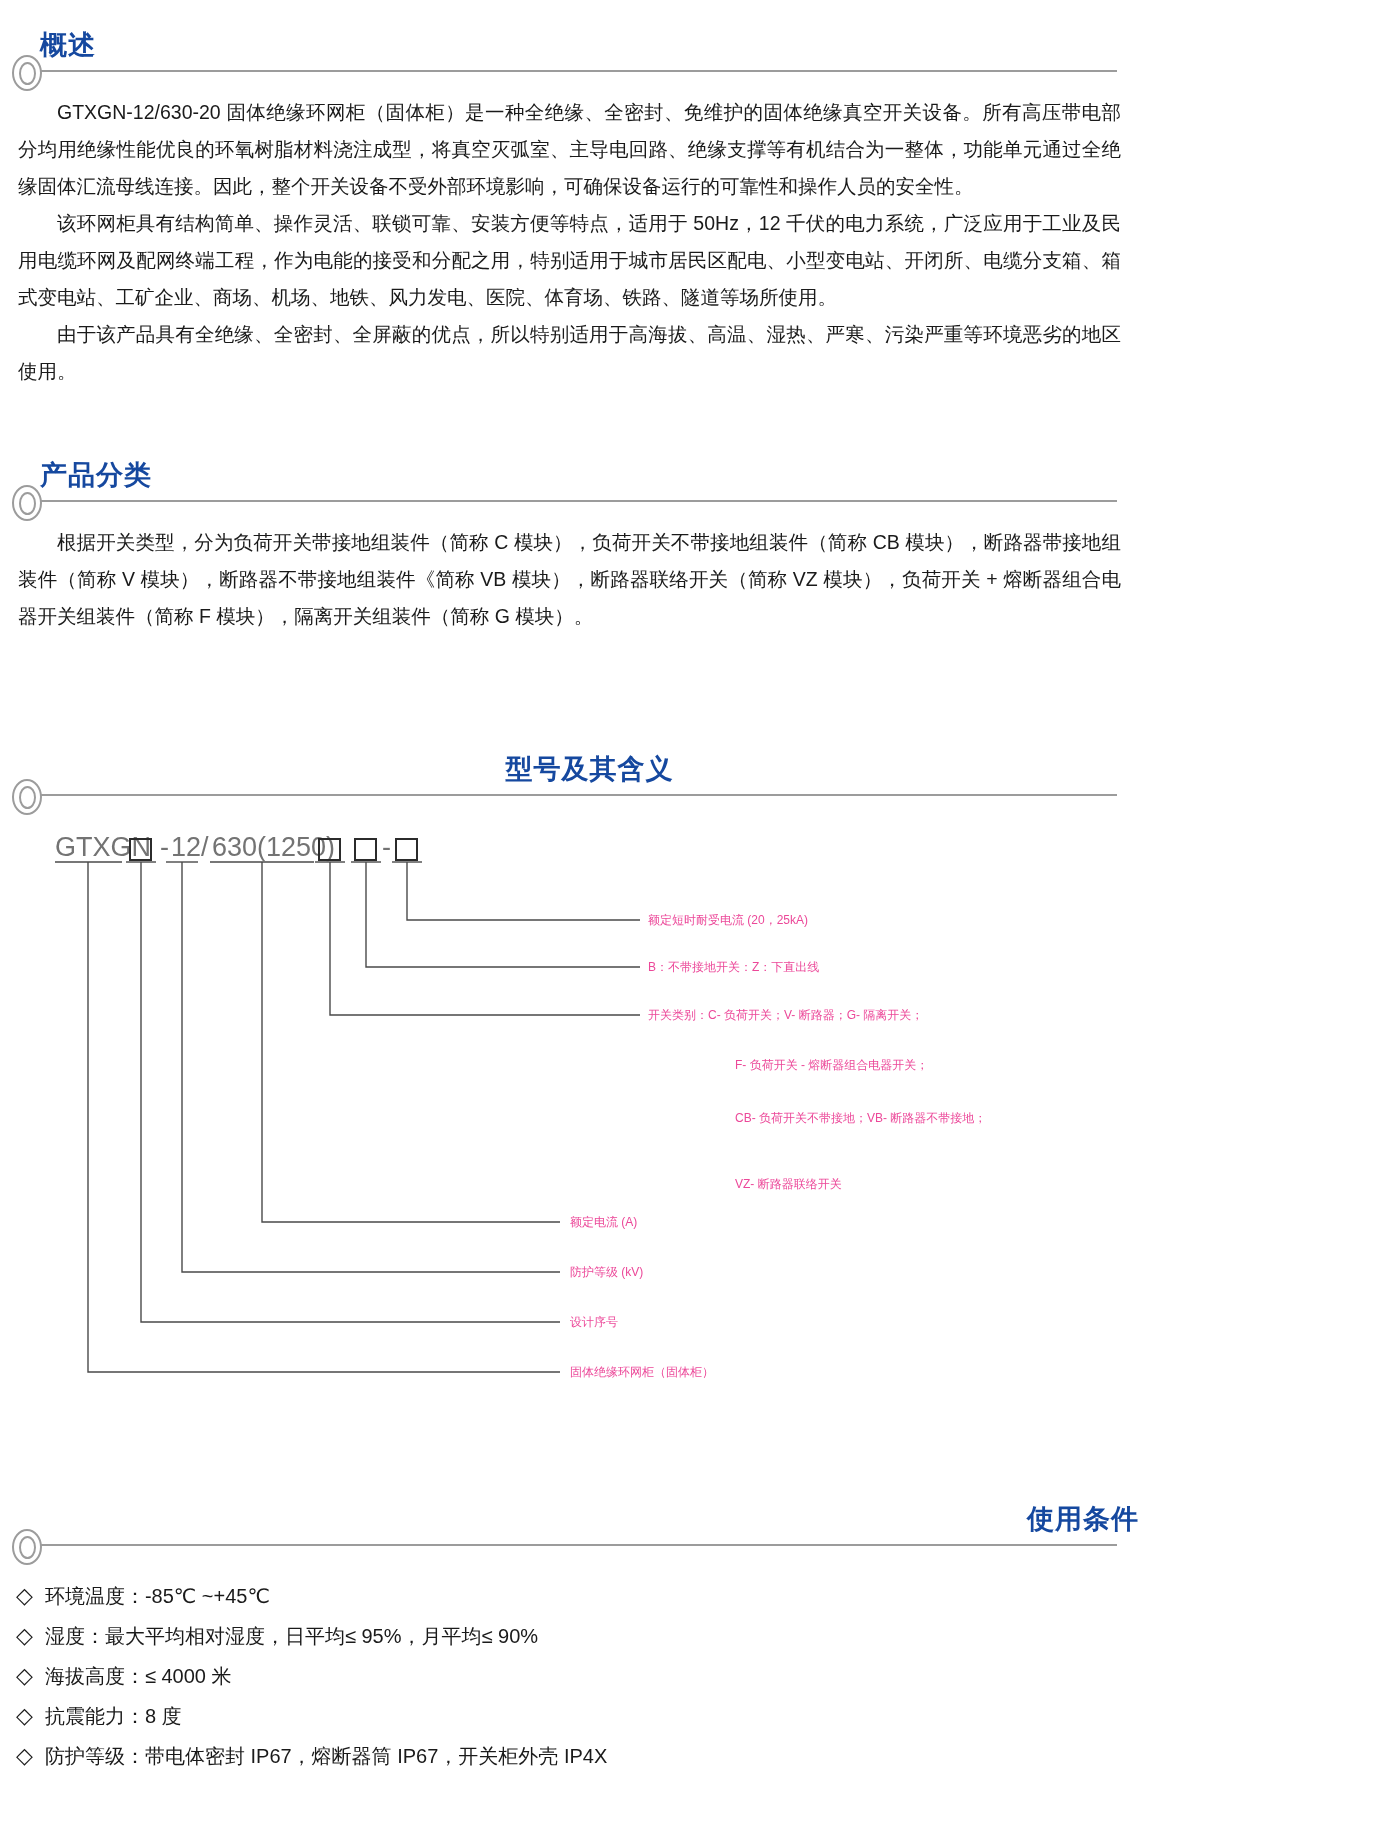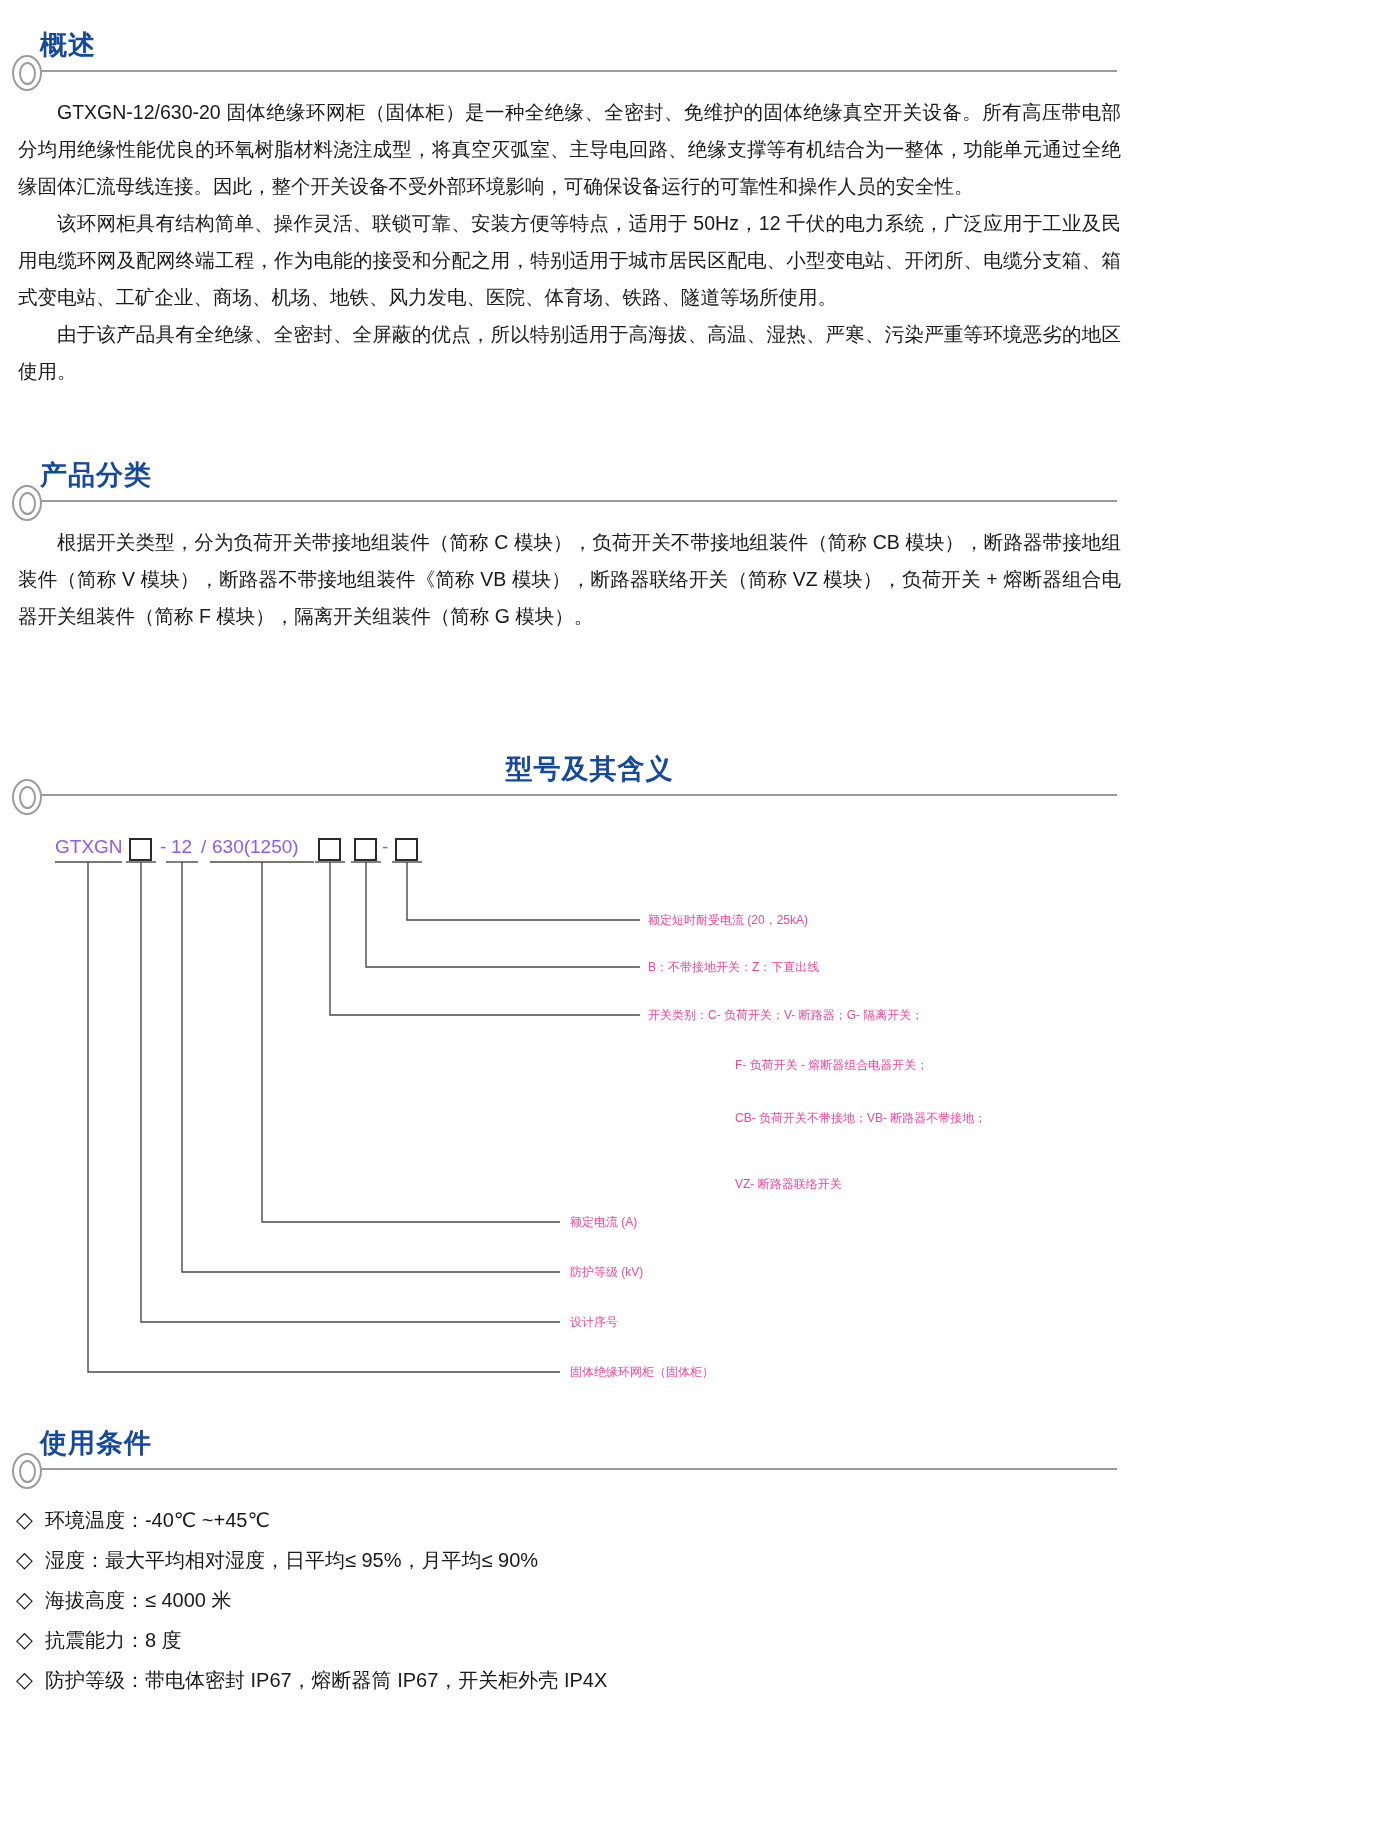--- a/index.html
+++ b/index.html
@@ -3,35 +3,35 @@
 <meta charset="utf-8">
 <style>
   html,body{margin:0;padding:0;background:#ffffff;}
   body{font-family:"Liberation Sans","DejaVu Sans",sans-serif;color:#1a1a1a;}
   #page{position:relative;width:1139px;height:1848px;background:#fff;overflow:hidden;}
 
   .sec{position:absolute;left:0;right:0;}
   #sec-overview{top:28px;}
   #sec-classification{top:458px;}
   #sec-model{top:752px;text-align:center;}
-  #sec-conditions{top:1426px;}
+  #sec-conditions{top:1502px;text-align:right;}
 
   .sec-title{margin:0 0 0 40px;font-size:27px;font-weight:bold;color:#15489f;line-height:34px;letter-spacing:1px;}
   .rule-row{position:relative;height:22px;}
   .rule{position:absolute;left:30px;right:22px;top:8px;height:2px;background:#9c9c9c;}
   .ring{position:absolute;left:12px;top:-7px;width:30px;height:36px;border:2px solid #9c9c9c;border-radius:50%;background:#fff;box-sizing:border-box;display:flex;align-items:center;justify-content:center;z-index:2;}
   .ring::after{content:"";width:17px;height:23px;border:2px solid #9c9c9c;border-radius:50%;box-sizing:border-box;}
 
   .body-text{margin:10px 18px 0 18px;font-size:19.5px;line-height:37px;text-align:justify;}
   .body-text p{margin:0;text-indent:2em;}
 
   
   .diagram{position:relative;height:575px;margin-top:24px;}
   .diagram svg{position:absolute;left:0;top:0;}
-  .tok{position:absolute;top:2px;font-size:19px;line-height:26px;white-space:nowrap;color:#8b5cf6;}
+  .tok{position:absolute;top:2px;font-size:27px;line-height:26px;white-space:nowrap;color:#737373;}
   .tok-box{top:6px;width:19px;height:19px;border:2.5px solid #2b2b2b;font-size:0;color:transparent;}
   .dlabel{position:absolute;font-size:12px;white-space:nowrap;transform:translateY(-50%);color:#ec4899;}
 
   
   .cond-list{list-style:none;margin:18px 0 0 16px;padding:0;font-size:20px;}
   .cond-item{display:flex;align-items:baseline;line-height:40px;}
   .diamond{font-size:22px;margin-right:12px;color:#1a1a1a;}
 </style>
 </head>
 <body>
@@ -117,21 +117,21 @@
 
   <section class="sec" id="sec-conditions">
     <h2 class="sec-title">使用条件</h2>
     <div class="rule-row">
       <span class="ring"></span>
       <span class="rule"></span>
     </div>
     <ul class="cond-list">
       <li class="cond-item">
         <span class="diamond">◇</span>
-        <span>环境温度：-40℃ ~+45℃</span>
+        <span>环境温度：-85℃ ~+45℃</span>
       </li>
       <li class="cond-item">
         <span class="diamond">◇</span>
         <span>湿度：最大平均相对湿度，日平均≤ 95%，月平均≤ 90%</span>
       </li>
       <li class="cond-item">
         <span class="diamond">◇</span>
         <span>海拔高度：≤ 4000 米</span>
       </li>
       <li class="cond-item">

